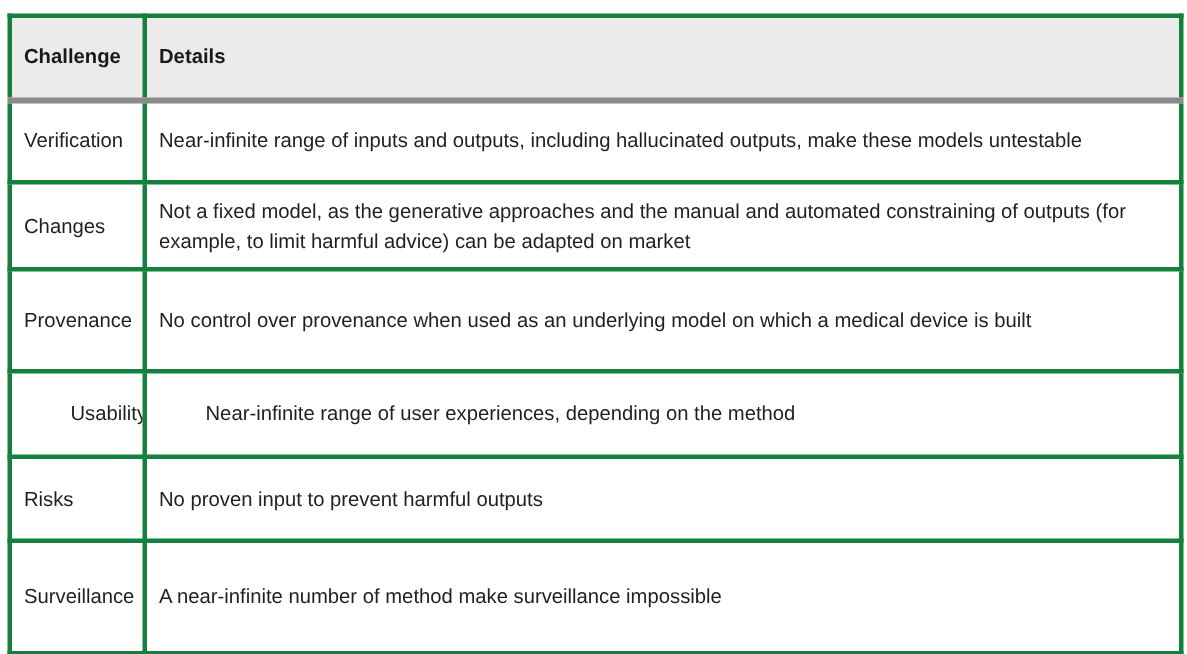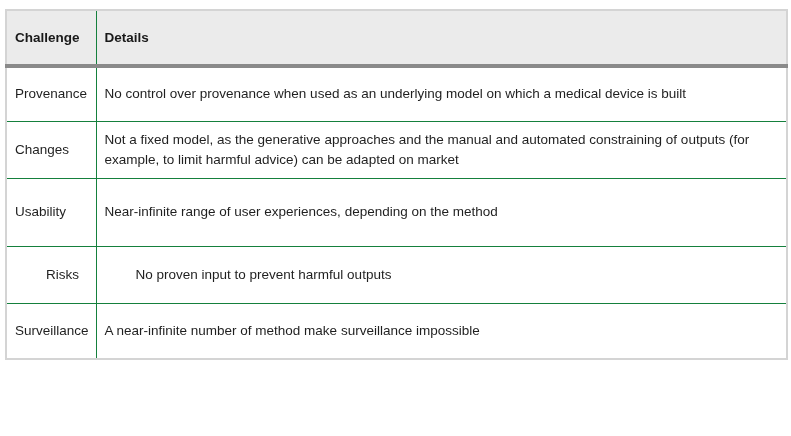--- a/index.html
+++ b/index.html
@@ -19,21 +19,21 @@
   table.challenges {
     width: 781px;
     border-collapse: collapse;
     table-layout: fixed;
     border: 2px solid #d4d4d4;
     font-size: 13.5px;
     line-height: 1.45;
   }
   table.challenges th,
   table.challenges td {
-    border: 1px solid #15803d;
+    border: 3px solid #15803d;
     vertical-align: middle;
     text-align: left;
     padding: 8px 10px 8px 8px;
     box-sizing: border-box;
     overflow: hidden;
   }
   table.challenges col.col-challenge { width: 90px; }
   table.challenges col.col-details { width: 691px; }
   table.challenges thead th {
     background: #ebebeb;
@@ -63,26 +63,30 @@
       <col class="col-details">
     </colgroup>
     <thead>
       <tr>
         <th>Challenge</th>
         <th>Details</th>
       </tr>
     </thead>
     <tbody>
       <tr>
-        <td>Provenance</td>
-        <td>No control over provenance when used as an underlying model on which a medical device is built</td>
+        <td>Verification</td>
+        <td>Near-infinite range of inputs and outputs, including hallucinated outputs, make these models untestable</td>
       </tr>
       <tr>
         <td>Changes</td>
         <td>Not a fixed model, as the generative approaches and the manual and automated constraining of outputs (for example, to limit harmful advice) can be adapted on market</td>
+      </tr>
+      <tr>
+        <td>Provenance</td>
+        <td>No control over provenance when used as an underlying model on which a medical device is built</td>
       </tr>
       <tr>
         <td>Usability</td>
         <td>Near-infinite range of user experiences, depending on the method</td>
       </tr>
       <tr>
         <td>Risks</td>
         <td>No proven input to prevent harmful outputs</td>
       </tr>
       <tr>

